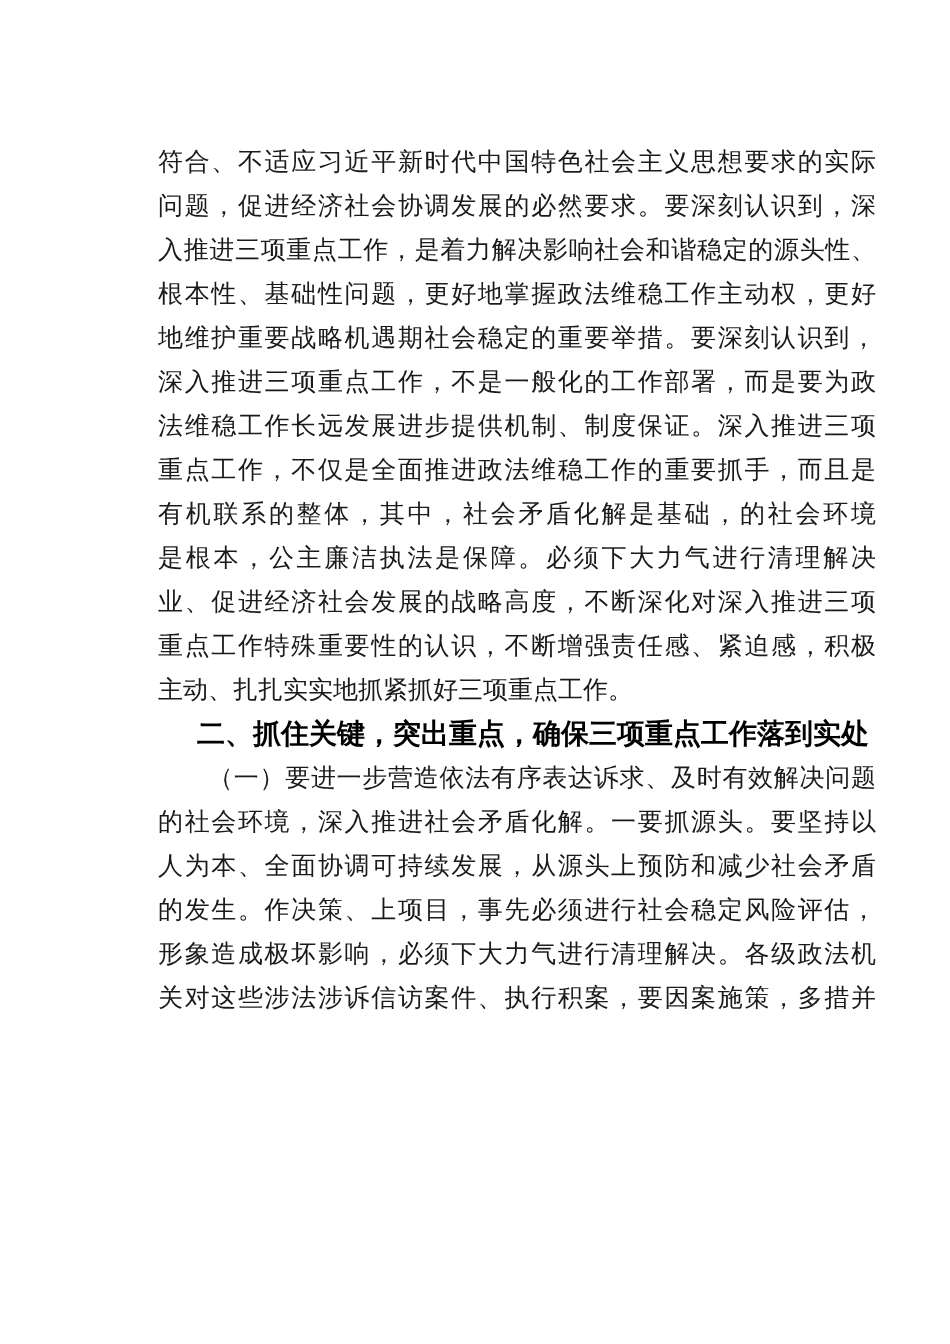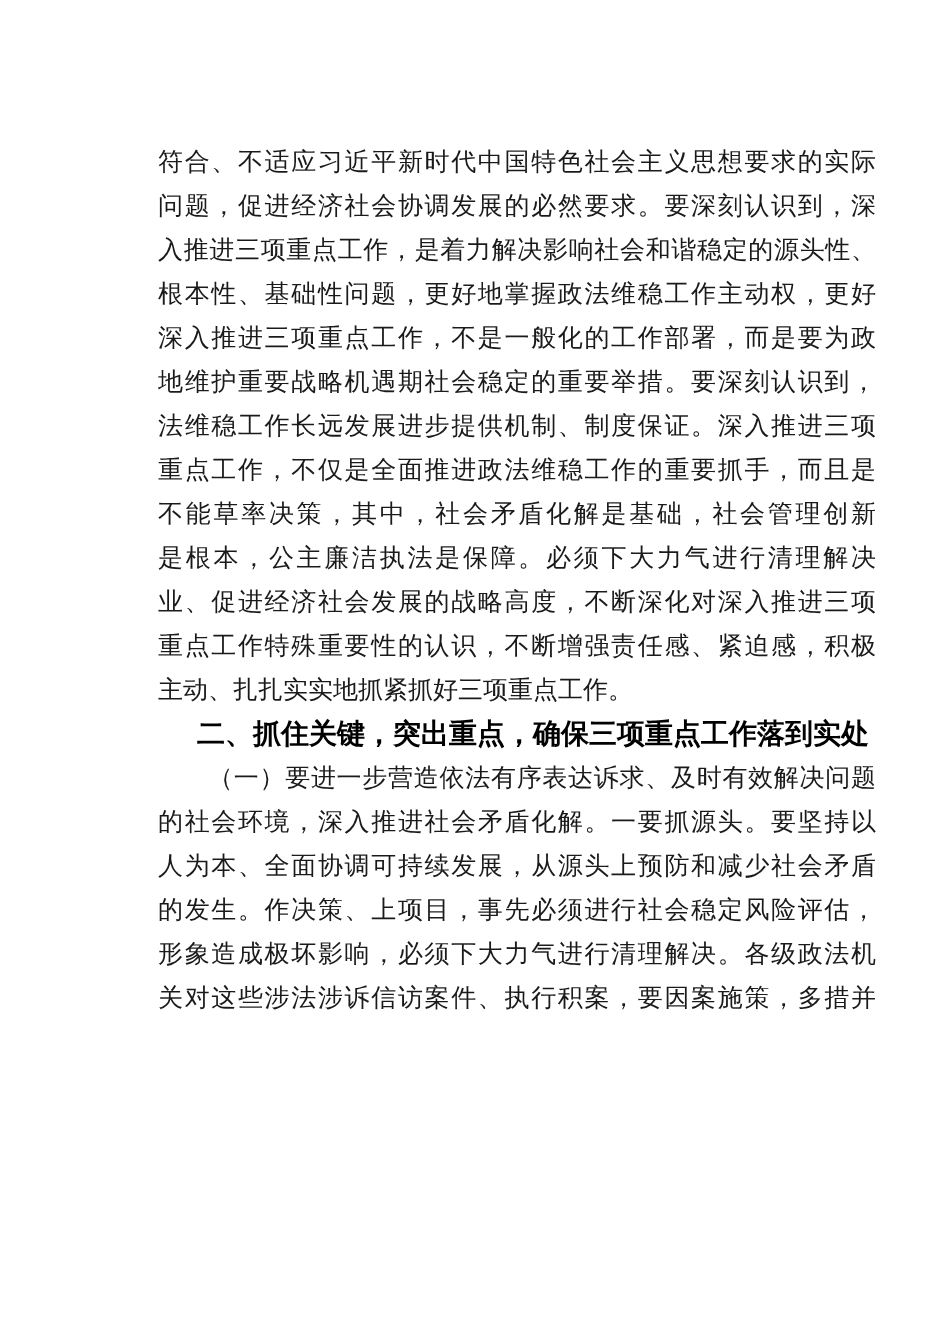--- a/index.html
+++ b/index.html
@@ -55,25 +55,25 @@
 </style>
 </head>
 <body>
 
 <div class="page" style="background: rgb(255, 255, 255); color: rgb(26, 26, 26);">
   <div class="doc-body">
       <div class="line body">符合、不适应习近平新时代中国特色社会主义思想要求的实际</div>
       <div class="line body">问题，促进经济社会协调发展的必然要求。要深刻认识到，深</div>
       <div class="line body">入推进三项重点工作，是着力解决影响社会和谐稳定的源头性、</div>
       <div class="line body">根本性、基础性问题，更好地掌握政法维稳工作主动权，更好</div>
+      <div class="line body">地维护重要战略机遇期社会稳定的重要举措。要深刻认识到，</div>
       <div class="line body">深入推进三项重点工作，不是一般化的工作部署，而是要为政</div>
-      <div class="line body">地维护重要战略机遇期社会稳定的重要举措。要深刻认识到，</div>
       <div class="line body">法维稳工作长远发展进步提供机制、制度保证。深入推进三项</div>
       <div class="line body">重点工作，不仅是全面推进政法维稳工作的重要抓手，而且是</div>
-      <div class="line body">不能草率决策，其中，社会矛盾化解是基础，社会管理创新</div>
+      <div class="line body">有机联系的整体，其中，社会矛盾化解是基础，的社会环境</div>
       <div class="line body">是根本，公主廉洁执法是保障。必须下大力气进行清理解决</div>
       <div class="line body">业、促进经济社会发展的战略高度，不断深化对深入推进三项</div>
       <div class="line body">重点工作特殊重要性的认识，不断增强责任感、紧迫感，积极</div>
       <div class="line para-end">主动、扎扎实实地抓紧抓好三项重点工作。</div>
       <div class="line heading" style="color: rgb(0, 0, 0);">二、抓住关键，突出重点，确保三项重点工作落到实处</div>
       <div class="line indent">（一）要进一步营造依法有序表达诉求、及时有效解决问题</div>
       <div class="line body">的社会环境，深入推进社会矛盾化解。一要抓源头。要坚持以</div>
       <div class="line body">人为本、全面协调可持续发展，从源头上预防和减少社会矛盾</div>
       <div class="line body">的发生。作决策、上项目，事先必须进行社会稳定风险评估，</div>
       <div class="line body">形象造成极坏影响，必须下大力气进行清理解决。各级政法机</div>

